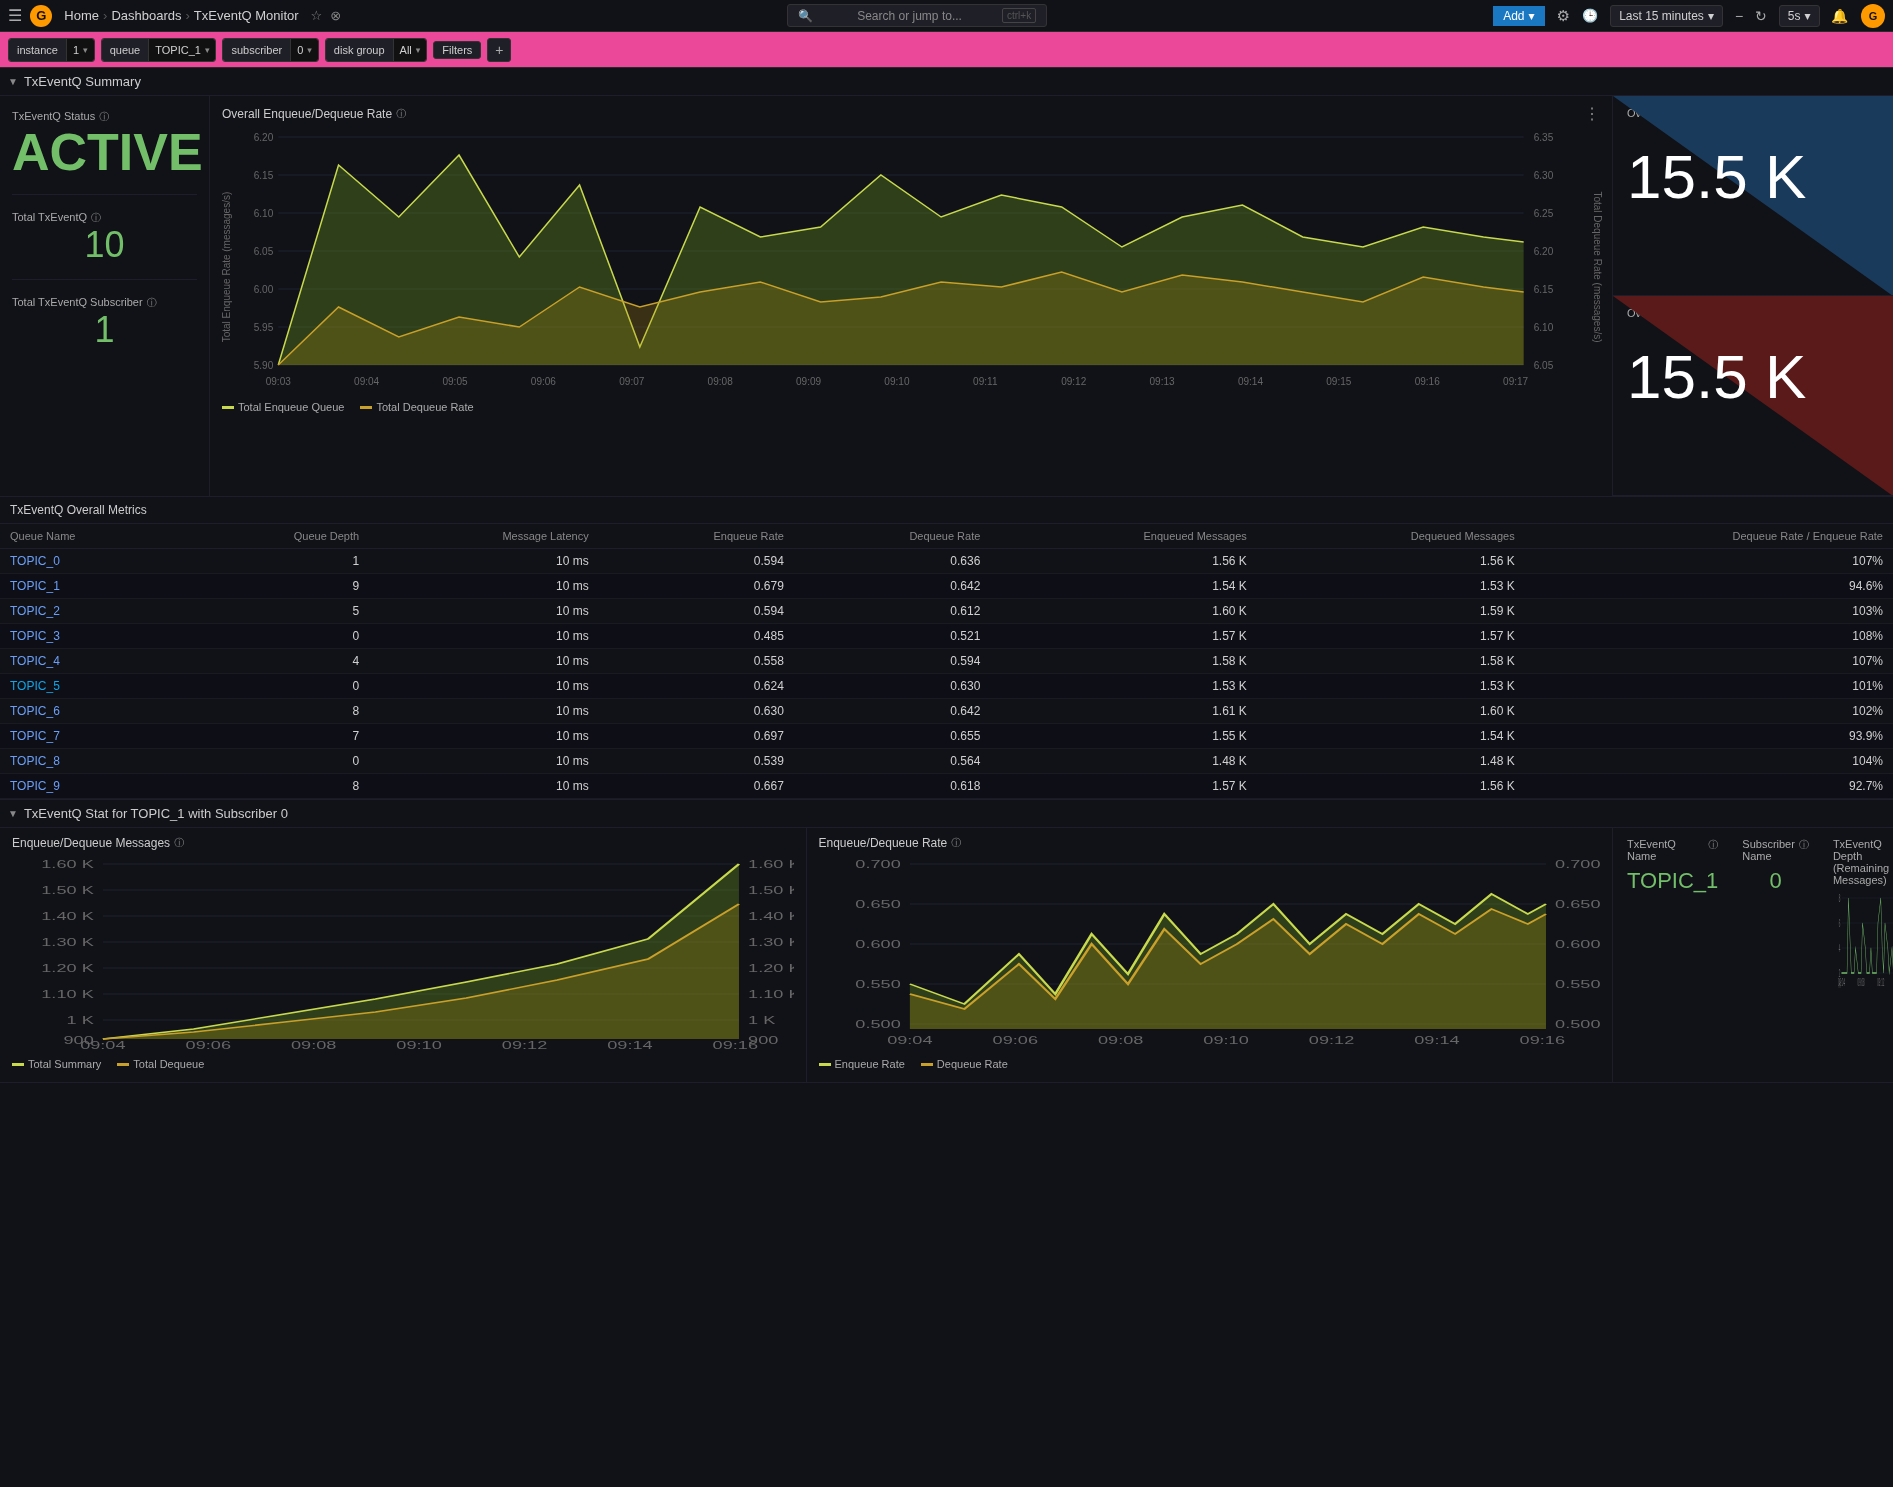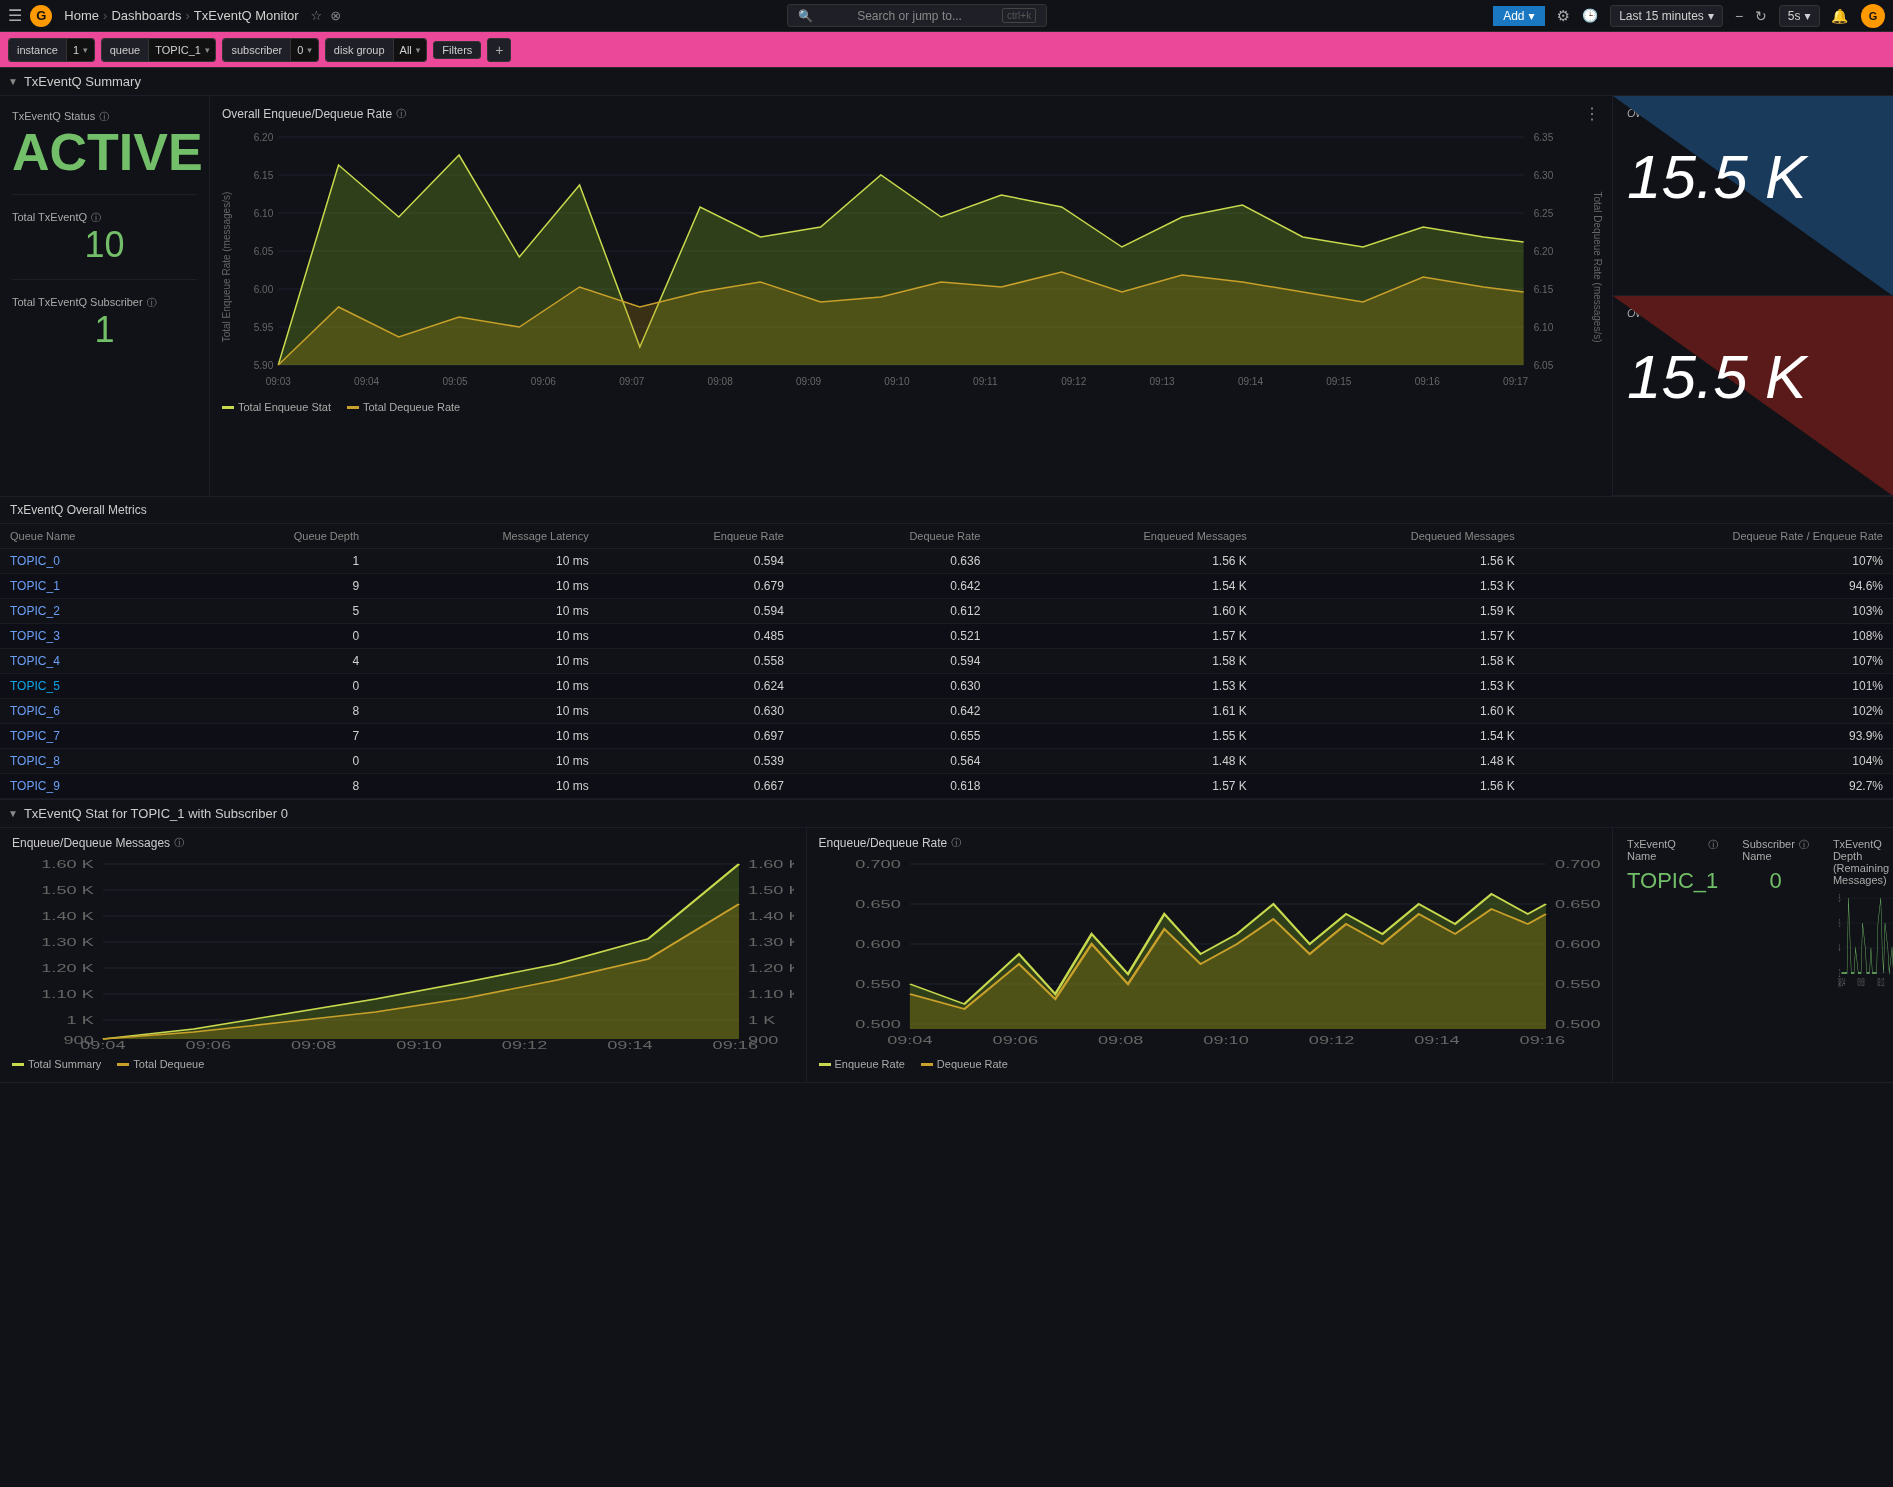--- a/index.html
+++ b/index.html
@@ -44,21 +44,21 @@
     .chart-main { flex: 1; position: relative; border-right: 1px solid #1e1e2a; }
     .chart-header { display: flex; align-items: center; justify-content: space-between; padding: 8px 12px 4px; }
     .chart-title { font-size: 12px; color: #ccc; display: flex; align-items: center; gap: 4px; }
     .chart-menu { color: #888; cursor: pointer; font-size: 16px; }
     .chart-legend { display: flex; align-items: center; gap: 16px; padding: 4px 12px; font-size: 11px; color: #aaa; }
     .legend-item { display: flex; align-items: center; gap: 4px; }
     .legend-dot-green { width: 12px; height: 3px; background: #c8d94e; }
     .legend-dot-yellow { width: 12px; height: 3px; background: #c8a02a; }
 
     
-    .summary-right { width: 280px; min-width: 280px; display: flex; flex-direction: column; font-style: italic; }
+    .summary-right { width: 280px; min-width: 280px; display: flex; flex-direction: column; }
     .right-panel { flex: 1; padding: 10px 14px; border-bottom: 1px solid #1e1e2a; position: relative; overflow: hidden; }
     .right-panel-title { font-size: 11px; color: #aaa; margin-bottom: 6px; display: flex; align-items: center; gap: 4px; }
     .right-panel-value { font-size: 62px; font-weight: 300; color: #fff; line-height: 1; }
 
     
     .table-section { border-bottom: 1px solid #1e1e2a; }
     .metrics-table { width: 100%; border-collapse: collapse; }
     .metrics-table th { background: #111217; color: #888; font-size: 11px; font-weight: 400; padding: 6px 10px; border-bottom: 1px solid #1e1e2a; text-align: right; }
     .metrics-table th:first-child { text-align: left; }
     .metrics-table td { padding: 5px 10px; border-bottom: 1px solid #1a1a22; font-size: 12px; text-align: right; color: #d0d0d0; }
@@ -265,21 +265,21 @@
         <text x="1204" y="258" text-anchor="middle" class="x-axis-label">09:16</text>
         <text x="1292" y="258" text-anchor="middle" class="x-axis-label">09:17</text>
 
         <text x="12" y="140" text-anchor="middle" class="y-axis-label" transform="rotate(-90,12,140)">Total Enqueue Rate (messages/s)</text>
         <text x="1370" y="140" text-anchor="middle" class="y-axis-label" transform="rotate(90,1370,140)">Total Dequeue Rate (messages/s)</text>
       </svg>
     </div>
     <div class="chart-legend">
       <div class="legend-item">
         <div class="legend-dot-green"></div>
-        <span>Total Enqueue Stat</span>
+        <span>Total Enqueue Queue</span>
       </div>
       <div class="legend-item">
         <div class="legend-dot-yellow"></div>
         <span>Total Dequeue Rate</span>
       </div>
     </div>
   </div>
 
   <div class="summary-right">
 

